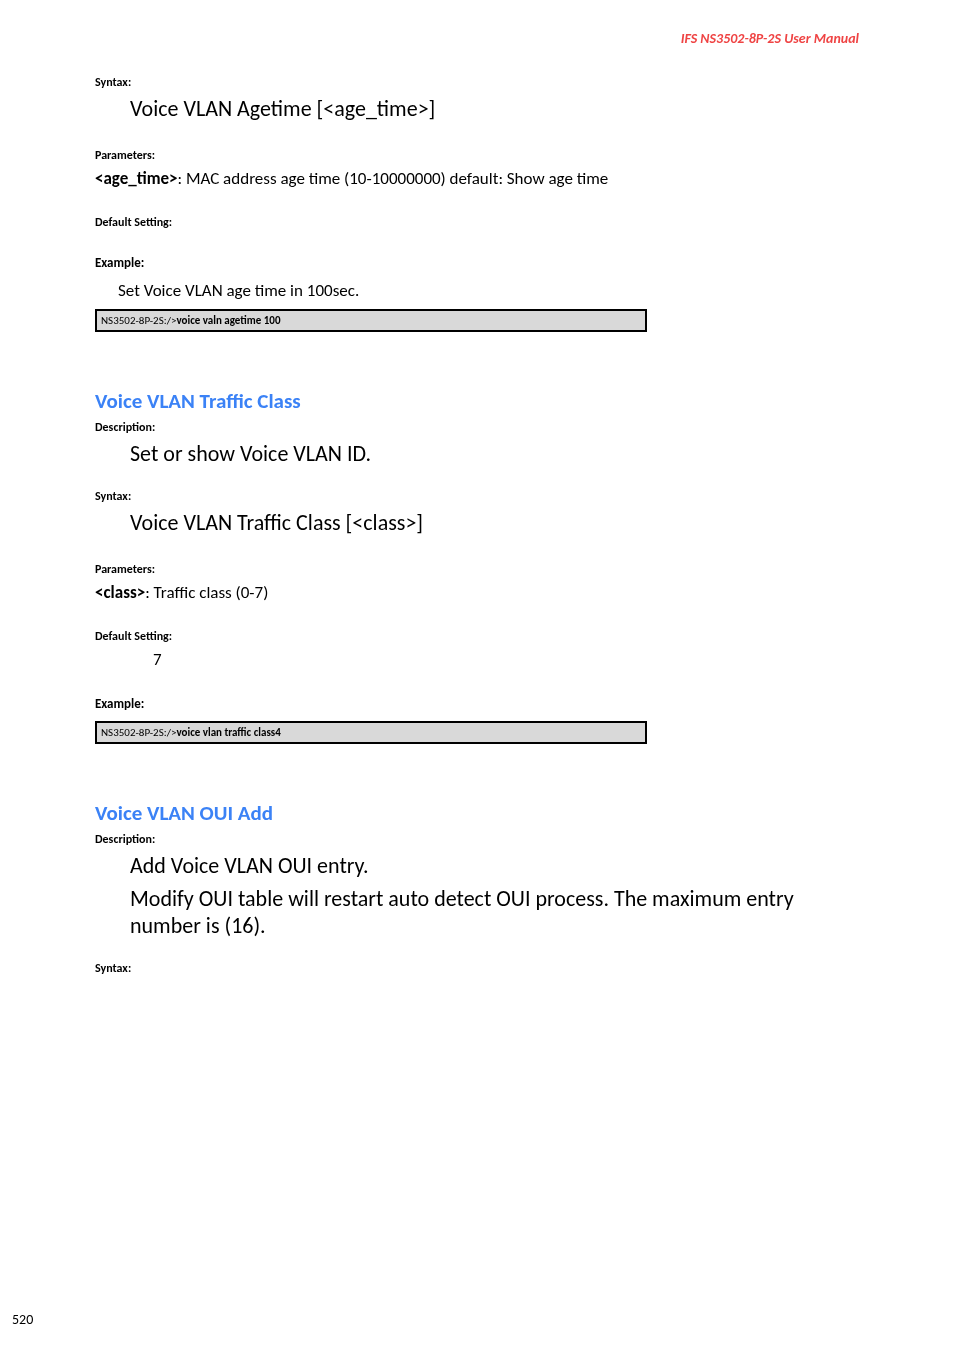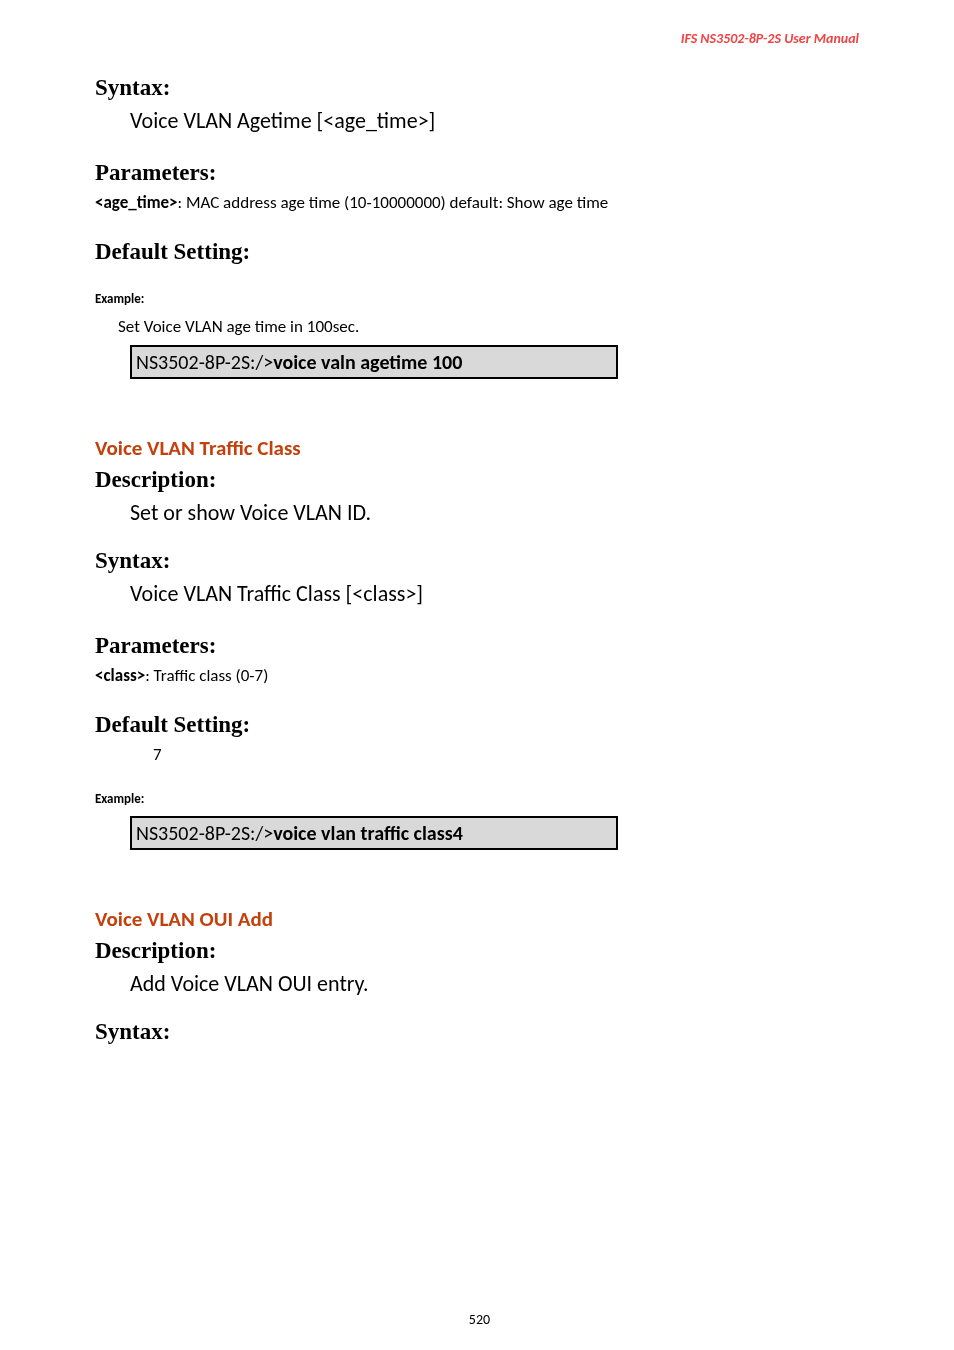--- a/index.html
+++ b/index.html
@@ -15,56 +15,53 @@
   .header-right {
     text-align: right;
     font-style: italic;
     font-weight: bold;
     color: #ef4444;
     font-size: 14px;
     margin-bottom: 28px;
   }
   .section-label {
     font-weight: bold;
-    font-size: 23px;
+    font-size: 12px;
     margin-bottom: 6px;
-    font-family: Liberation Serif, serif;
   }
   .indented-line {
     margin-left: 35px;
     font-size: 22px;
     margin-bottom: 18px;
   }
   .block { margin-bottom: 26px; }
   .param-line { font-size: 17px; margin-bottom: 18px; }
   .param-line .bold-part { font-weight: bold; }
   .default-val { margin-left: 58px; font-size: 17px; margin-bottom: 18px; }
   .example-label { font-weight: bold; font-size: 13px; margin-bottom: 10px; }
   .example-text { margin-left: 23px; font-size: 17px; margin-bottom: 8px; }
   .code-box {
-    margin-left: 35px;
-    width: 488px;
+    width: 552px;
     background: #d9d9d9;
     border: 2.5px solid #000;
     padding: 3px 4px;
-    font-size: 20px;
+    font-size: 11px;
   }
   .code-box .cb-bold { font-weight: bold; }
   .section-heading {
-    color: #c2410c;
+    color: #3b82f6;
     font-weight: bold;
     font-size: 21px;
     margin-top: 56px;
     margin-bottom: 6px;
   }
   .page-num {
     position: absolute;
     bottom: 22px;
-    left: 5px; right: 0;
-    text-align: center;
+    left: 12px; right: 0;
     font-size: 14px;
   }
 </style>
 </head>
 <body>
 
 <div class="header-right">IFS  NS3502-8P-2S  User  Manual</div>
 
 <div class="block">
   <div class="section-label">Syntax:</div>
@@ -117,17 +114,18 @@
   <div class="example-label">Example:</div>
   <div class="code-box">
     <span>NS3502-8P-2S:/&gt;</span><span class="cb-bold">voice vlan traffic class4</span>
   </div>
 </div>
 
 <div class="section-heading">Voice VLAN OUI Add</div>
 <div class="block" style="margin-bottom:22px;">
   <div class="section-label">Description:</div>
   <div class="indented-line" style="margin-bottom:6px;">Add Voice VLAN OUI entry.</div>
+  <div class="indented-line">Modify OUI table will restart auto detect OUI process. The maximum entry number is (16).</div>
 </div>
 
 <div class="section-label">Syntax:</div>
 
 <div class="page-num">520</div>
 
 </body></html>

